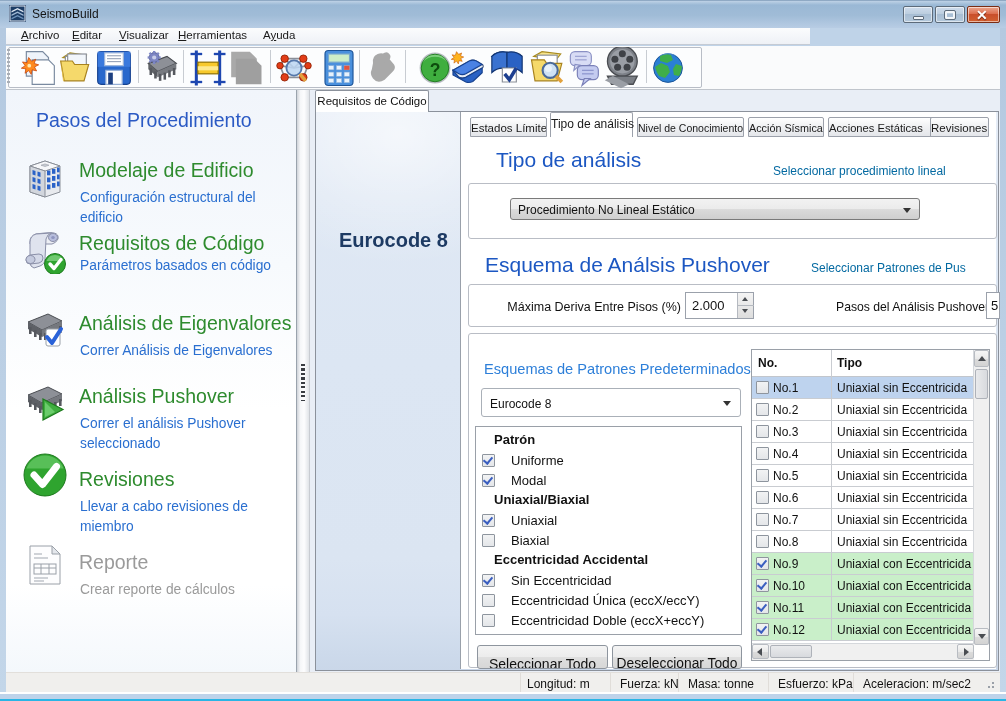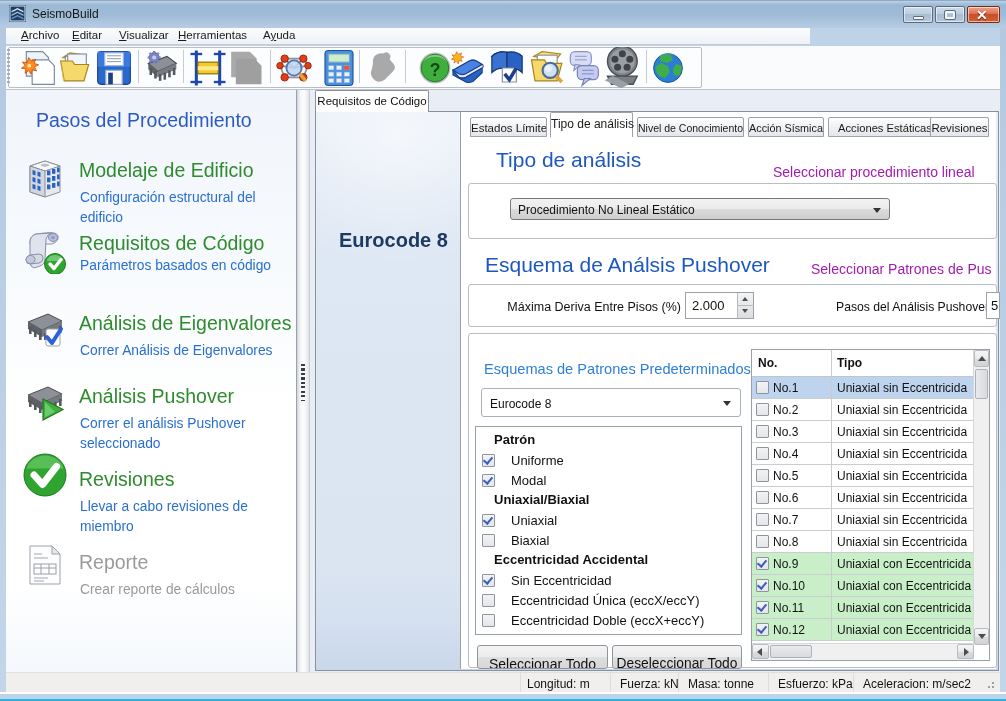--- a/index.html
+++ b/index.html
@@ -41,25 +41,25 @@
 .ititle { position:absolute; left:79px; font-size:19.5px; color:#2e8b2e; }
 .isub { position:absolute; left:80px; font-size:13.8px; color:#2a6fd0; line-height:20px; }
 .gray { color:#9a9a9a !important; }
 
 
 #outertab { left:315px; top:90px; width:114px; white-space:nowrap; height:22px; background:#fff; border:1px solid #8b919b; border-bottom:none; border-radius:2px 2px 0 0; font-size:11.5px; color:#111; text-align:center; line-height:21px; }
 #tabpage { left:315px; top:111px; width:684px; height:560px; border:1px solid #8b919b; background:radial-gradient(ellipse 260px 200px at 12% 4%, rgba(255,255,255,.6), rgba(255,255,255,0) 65%),linear-gradient(180deg,#e6edf7 0%,#dfe8f4 15%,#dce6f3 45%,#dbe5f2 80%,#d6e1f0 90%,#cddaeb 97%,#cad7e9 100%); }
 #eurocode8 { left:339px; top:229px; font-size:20px; font-weight:bold; color:#1d3a63; }
 
 #contentbox { left:460px; top:112px; width:536px; height:557px; background:#fff; border-left:1px solid #99a0aa; }
-.innertab { position:absolute; top:117px; height:20px; white-space:nowrap; overflow:hidden; background:linear-gradient(180deg,#ffffff,#f2f3f5 40%,#e4e6ea); border:1px solid #9ca1ab; border-radius:2px 2px 0 0; font-size:11.5px; color:#1a1a1a; text-align:center; line-height:20px; }
+.innertab { position:absolute; top:117px; height:20px; white-space:nowrap; overflow:hidden; background:linear-gradient(180deg,#ffffff,#f2f3f5 40%,#e4e6ea); border:1px solid #9ca1ab; border-radius:2px 2px 0 0; font-size:11.5px; color:#1a1a1a; line-height:20px; }
 #itab-active { position:absolute; top:112px; height:25px; white-space:nowrap; background:#fff; border:1px solid #9ca1ab; border-bottom:none; border-radius:2px 2px 0 0; font-size:12px; color:#1a1a1a; text-align:center; line-height:23px; z-index:3; }
 
 .h1 { position:absolute; font-size:21px; color:#1c57c2; }
-.link { position:absolute; font-size:14px; color:#a21caf; }
+.link { position:absolute; font-size:12px; color:#0369a1; }
 .groupbox { position:absolute; border:1px solid #b9bdc5; border-radius:3px; background:#fff; }
 
 
 .combo { position:absolute; border:1px solid #7a7a7a; border-radius:3px;
   background:linear-gradient(180deg,#f2f2f2,#ebebeb 50%,#dbdbdb 51%,#cfcfcf); font-size:12px; color:#111; }
 .combo2 { position:absolute; border:1px solid #aab0b8; border-radius:3px; background:#fff; font-size:12px; color:#111; }
 .arrow { position:absolute; width:0; height:0; border-left:4px solid transparent; border-right:4px solid transparent; border-top:5px solid #333; }
 
 
 .spin { position:absolute; border:1px solid #9ba1ab; background:#fff; font-size:13px; color:#111; }
@@ -434,21 +434,21 @@
   <div class="innertab" style="left:470px;width:77px">Estados Límite</div>
   <div class="innertab" style="left:637px;width:107px;font-size:10.5px">Nivel de Conocimiento</div>
   <div class="innertab" style="left:748px;width:76px;font-size:10.8px">Acción Sísmica</div>
   <div class="innertab" style="left:828px;width:114px;font-size:11.2px">Acciones Estáticas</div>
   <div class="innertab" style="left:930px;width:59px">Revisiones</div>
   <div id="itab-active" style="left:550px;width:83px">Tipo de análisis</div>
 
   <div class="h1" style="left:496px;top:148px">Tipo de análisis</div>
   <div class="link" style="left:773px;top:164px">Seleccionar procedimiento lineal</div>
   <div class="groupbox" style="left:468px;top:183px;width:529px;height:56px"></div>
-  <div class="combo" style="left:510px;top:198px;width:380px;height:22px">
+  <div class="combo" style="left:510px;top:198px;width:410px;height:22px">
     <span style="position:absolute;left:7px;top:4px">Procedimiento No Lineal Estático</span>
     <span class="arrow" style="right:8px;top:9px"></span>
   </div>
 
   <div class="h1" style="left:485px;top:253px">Esquema de Análsis Pushover</div>
   <div class="link" style="left:811px;top:261px">Seleccionar Patrones de Pus</div>
   <div class="groupbox" style="left:468px;top:284px;width:529px;height:43px"></div>
   <div class="abs" style="left:507px;top:300px;width:174px;text-align:right;font-size:12.5px;color:#111;white-space:nowrap">Máxima Deriva Entre Pisos (%)</div>
   <div class="spin" style="left:685px;top:292px;width:69px;height:27px">
     <span style="position:absolute;left:6px;top:5px">2.000</span>

